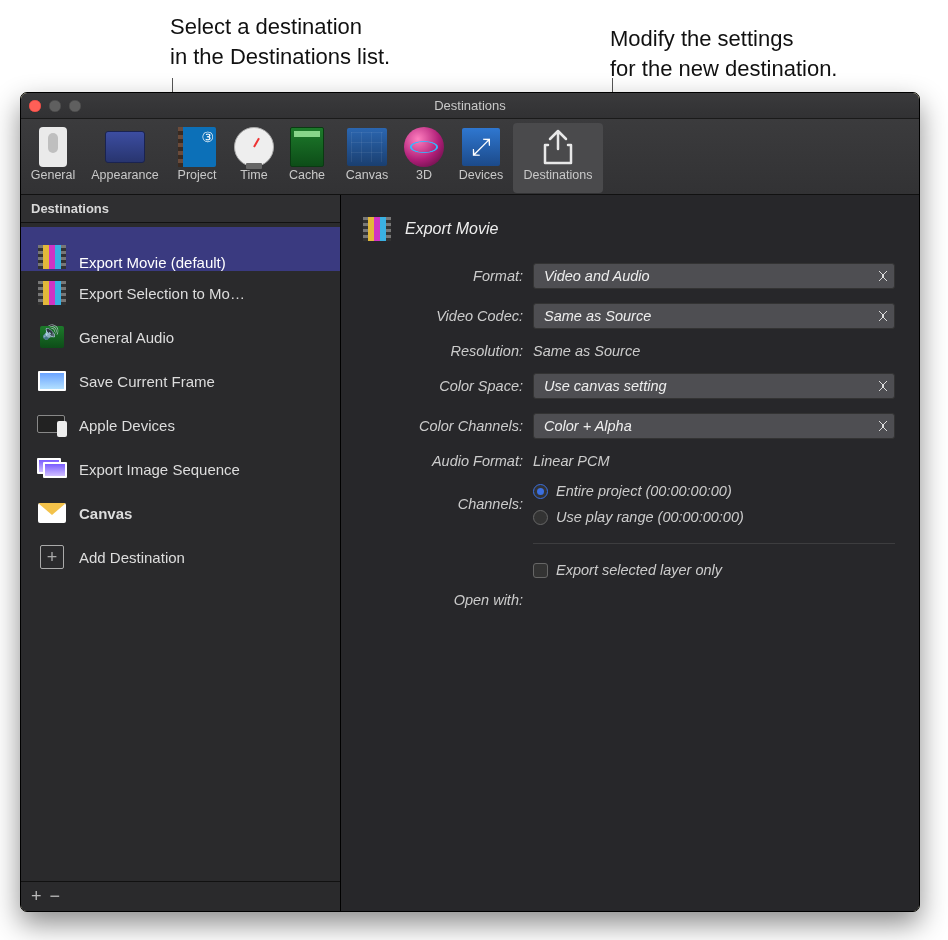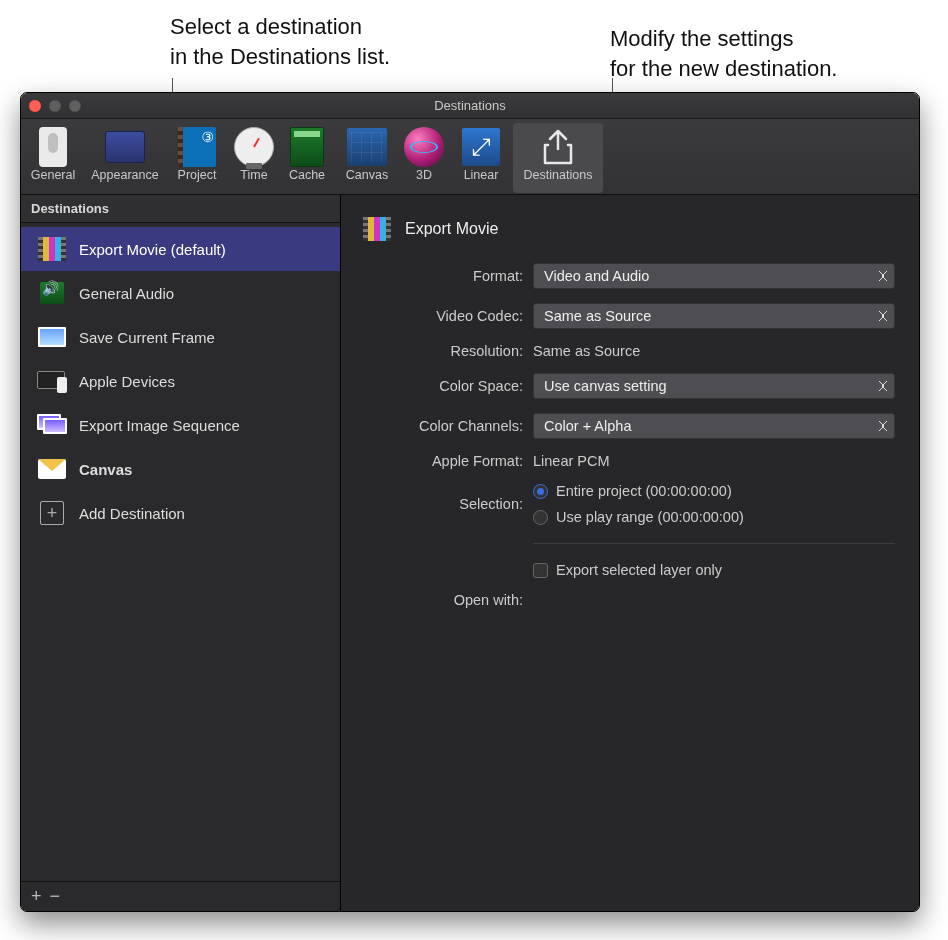--- a/index.html
+++ b/index.html
@@ -69,21 +69,21 @@
   .glyph-dest{width:40px;height:40px;position:relative;}
   .glyph-dest svg{width:100%;height:100%;}
 
   .content { display:flex; height: calc(100% - 102px); background:#1e1e20; }
 
   
   .sidebar { width: 320px; background:#2a2a2c; border-right:1px solid #000; display:flex; flex-direction:column; position:relative;}
   .sidebar-header{ height:28px; background:#2f2f31; border-bottom:1px solid #111; padding:0 10px; color:#d8d8d8; font-size:13px; display:flex; align-items:center; font-weight:600;}
   .dest-list{ flex:1; overflow:auto; padding-top:4px;}
   .dest-item{ display:flex; align-items:center; gap:12px; height:44px; padding:0 12px 0 16px; color:#ddd; font-size:15px; cursor:default;}
-  .dest-item.selected{ background:#3a3a80; color:#fff; }
+  .dest-item.selected{ background:#3a3a80; color:#fff;align-items:flex-end; }
   .dest-item .micon{ width:30px; height:28px; display:flex; align-items:center; justify-content:center; flex-shrink:0;}
   .dest-item .label{ white-space:nowrap; overflow:hidden; text-overflow:ellipsis; }
   .sidebar-footer{ height:30px; border-top:1px solid #111; display:flex; gap:8px; align-items:center; padding:0 10px; color:#bbb; font-size:18px;}
   .sidebar-footer span{ cursor:default; }
 
   
   .mi-film{width:28px;height:24px;display:flex;}
   .mi-film .strip{width:5px;background:repeating-linear-gradient(#777 0 3px,#333 3px 6px);}
   .mi-film .frames{flex:1;display:grid;grid-template-columns:1fr 1fr 1fr;}
   .mi-film .frames span:nth-child(1){background:#e2b83a;}
@@ -97,21 +97,21 @@
   .mi-seq div:nth-child(1){left:0;top:0;}
   .mi-seq div:nth-child(2){left:6px;top:4px;}
   .mi-devices{width:30px;height:20px;position:relative;}
   .mi-devices::before{content:"";position:absolute;left:0;top:0;width:26px;height:16px;background:#222;border:1px solid #888;border-radius:2px;}
   .mi-devices::after{content:"";position:absolute;right:0;bottom:-2px;width:10px;height:16px;background:#eee;border-radius:2px;}
   .mi-email{width:28px;height:20px;background:#fff;border-radius:2px;position:relative;overflow:hidden;}
   .mi-email::after{content:"";position:absolute;left:0;right:0;top:0;height:0;border-left:14px solid transparent;border-right:14px solid transparent;border-top:12px solid #f3c24a;}
   .mi-add{width:24px;height:24px;border:1.5px solid #aaa;border-radius:2px;display:flex;align-items:center;justify-content:center;color:#aaa;font-size:18px;}
 
   
-  .panel{ flex:1; background:#27272a; padding:22px 24px 18px 22px; overflow:auto;}
+  .panel{ flex:1; background:#27272a; padding:22px 24px 18px 22px; overflow:auto;font-style:italic;}
   .panel-header{ display:flex; align-items:center; gap:14px; margin-bottom:22px;}
   .panel-header .title{ color:#eee; font-size:16px;}
   .form{ display:grid; grid-template-columns: 160px 1fr; row-gap:14px; column-gap:10px; align-items:center; font-size:14.5px; color:#ccc;}
   .form label{ text-align:right; color:#ccc; }
   .select{
     background:#4e4e52; color:#eee; height:26px; border-radius:3px; padding:0 24px 0 10px;
     display:flex; align-items:center; position:relative; border:1px solid #333;text-align:right;
   }
   .select::after{
     content:""; position:absolute; right:7px; top:50%; width:8px; height:10px; transform:translateY(-50%);
@@ -193,21 +193,21 @@
     <div class="tool" style="width:50px">
       <div class="glyph">
           <div class="glyph-3d"></div>
         </div>
       <span>3D</span>
     </div>
     <div class="tool">
       <div class="glyph">
           <div class="glyph-presets"></div>
         </div>
-      <span>Linear</span>
+      <span>Devices</span>
     </div>
     <div class="tool wider sel">
       <div class="glyph">
           <div class="glyph-dest">
         <svg viewBox="0 0 40 40">
               <path fill="none" stroke="#e8e8e8" stroke-width="2.5" stroke-linecap="round" stroke-linejoin="round" d="M20 4 L12 12 M20 4 L28 12 M20 4 V22 M10 18 H7 V36 H33 V18 H30"></path>
             </svg>
       </div>
         </div>
       <span>Destinations</span>
@@ -224,20 +224,34 @@
                 <div class="strip"></div>
                 <div class="frames">
                   <span></span>
                   <span></span>
                   <span></span>
                 </div>
                 <div class="strip"></div>
               </div>
             </div>
           <div class="label">Export Movie (default)</div>
+        </div>
+        <div class="dest-item">
+          <div class="micon">
+              <div class="mi-film">
+                <div class="strip"></div>
+                <div class="frames">
+                  <span></span>
+                  <span></span>
+                  <span></span>
+                </div>
+                <div class="strip"></div>
+              </div>
+            </div>
+          <div class="label">Export Selection to Mo…</div>
         </div>
         <div class="dest-item">
           <div class="micon">
               <div class="mi-audio"></div>
             </div>
           <div class="label">General Audio</div>
         </div>
         <div class="dest-item">
           <div class="micon">
               <div class="mi-frame"></div>
@@ -311,24 +325,24 @@
         <label>Color Space:</label>
         <div class="select">
             <span>Use canvas setting</span>
           </div>
 
         <label>Color Channels:</label>
         <div class="select">
             <span>Color + Alpha</span>
           </div>
 
-        <label>Apple Format:</label>
+        <label>Audio Format:</label>
         <div class="static-val">Linear PCM</div>
 
-        <label>Selection:</label>
+        <label>Channels:</label>
         <div>
           <div class="radio-row">
             <span class="radio checked"></span>
             <span>Entire project (00:00:00:00)</span>
           </div>
           <div class="radio-row" style="margin-top:10px">
             <span class="radio"></span>
             <span>Use play range (00:00:00:00)</span>
           </div>
         </div>

